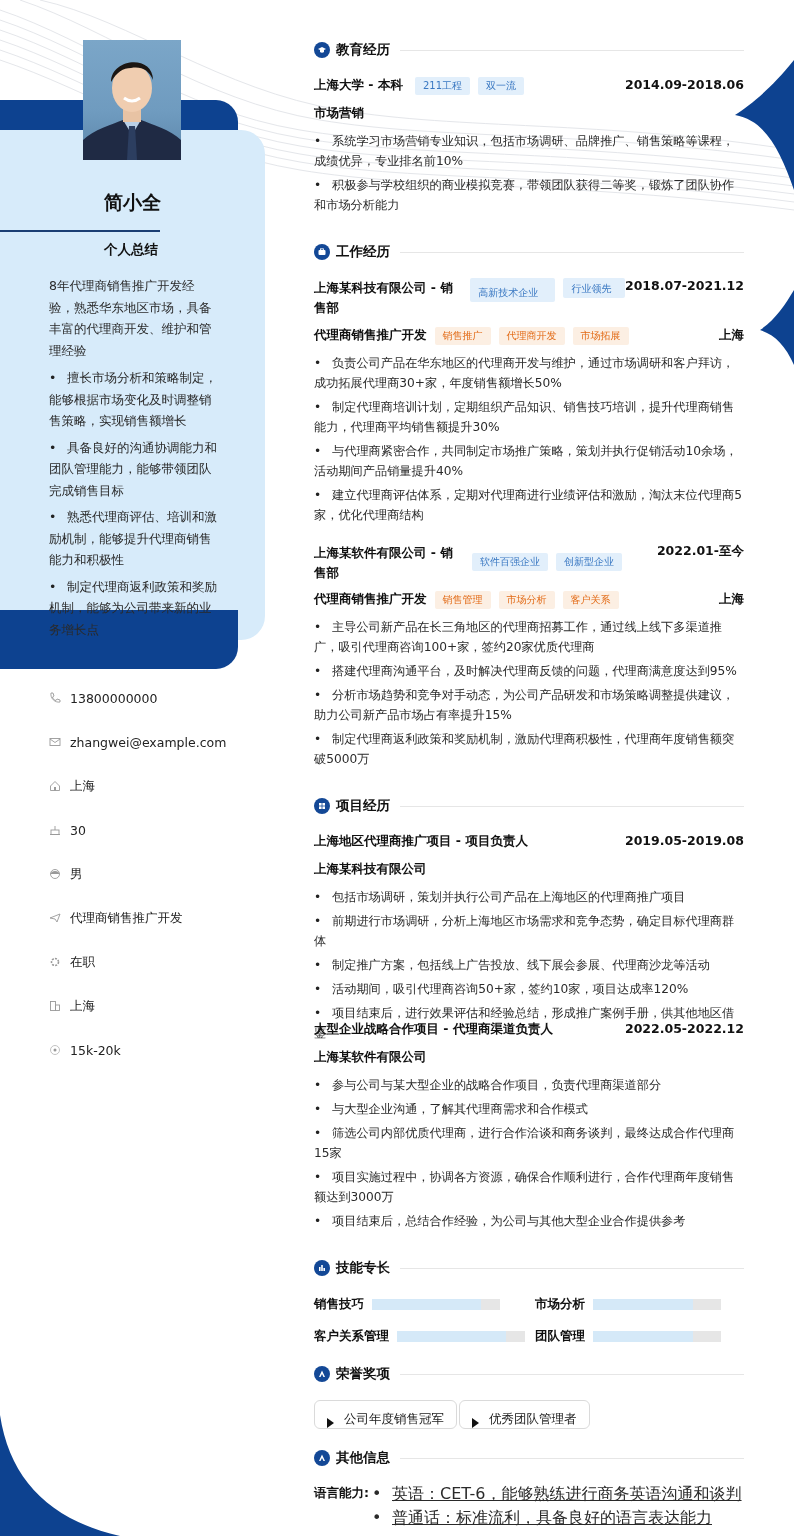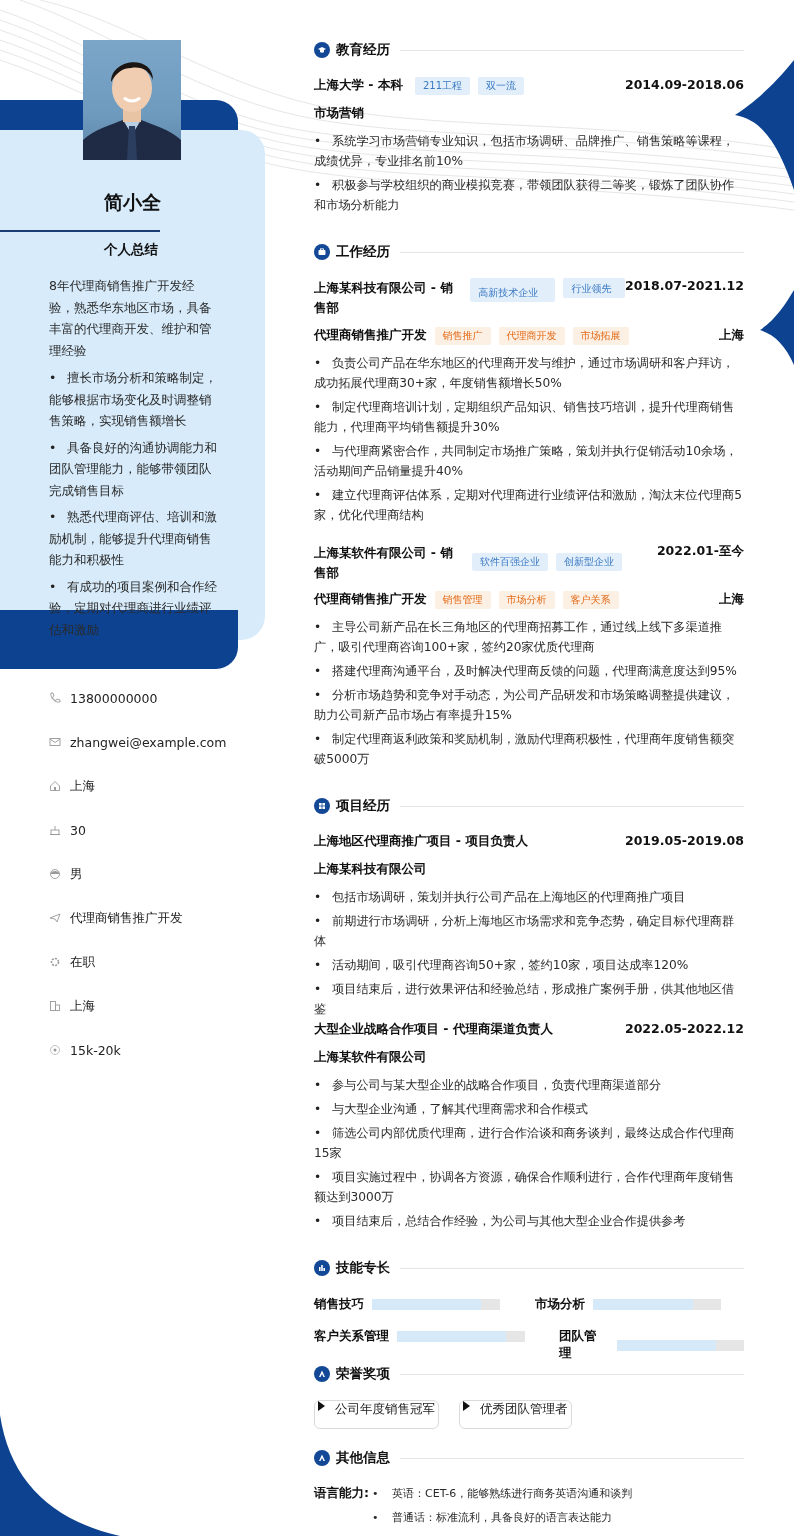--- a/index.html
+++ b/index.html
@@ -44,25 +44,25 @@
   .tag.orange { background: #fcefe3; color: #e26a15; }
 
   .bullets { position: absolute; left: 0; width: 430px; list-style: none; font-size: 12.2px; color: #2a2a2a; line-height: 20px; }
   .bullets li { margin-bottom: 4px; }
   .bullets li::before { content: "•"; display: inline-block; width: 18px; color: #222; }
 
   .skill { position: absolute; display: flex; align-items: center; font-size: 12.5px; font-weight: bold; color: #111; }
   .bar { height: 11px; background: #e6e6e6; margin-left: 8px; position: relative; }
   .bar-fill { position: absolute; left: 0; top: 0; bottom: 0; background: #d5e9f8; }
 
-  .award { position: absolute; height: 29px; border: 1px solid #dadada; border-radius: 6px; display: flex; align-items: flex-start; padding: 0 3px; font-size: 12.5px; color: #222; background: #fff; }
+  .award { position: absolute; height: 29px; border: 1px solid #dadada; border-radius: 6px; display: flex; align-items: flex-end; padding: 0 12px; font-size: 12.5px; color: #222; background: #fff; }
   .award .tri { width: 0; height: 0; border-left: 7px solid #111; border-top: 5px solid transparent; border-bottom: 5px solid transparent; margin-right: 10px; }
 
   .lang-label { position: absolute; left: 0; font-weight: bold; font-size: 12.5px; color: #111; }
-  .lang-list { position: absolute; left: 58px; list-style: none; font-size: 11px; color: #2a2a2a; }
+  .lang-list { position: absolute; left: 58px; list-style: none; font-size: 16px; color: #2a2a2a; text-decoration: underline; }
   .lang-list li { height: 24px; line-height: 20px; }
   .lang-list li::before { content: "•"; display: inline-block; width: 20px; }
 </style>
 </head>
 <body>
 
 <svg class="deco" width="794" height="1536" viewBox="0 0 794 1536">
   <g fill="none" stroke="#e4e6ea" stroke-width="1">
     <path d="M0 10 C 90 40, 180 110, 300 130 S 560 140, 794 170"></path>
     <path d="M0 20 C 90 50, 180 118, 300 138 S 560 148, 794 178"></path>
@@ -97,21 +97,21 @@
 <div class="name">简小全</div>
 <div class="name-rule"></div>
 <div class="summary-title">个人总结</div>
 
 <div class="summary">
   <p>8年代理商销售推广开发经验，熟悉华东地区市场，具备丰富的代理商开发、维护和管理经验</p>
   <ul>
     <li>擅长市场分析和策略制定，能够根据市场变化及时调整销售策略，实现销售额增长</li>
     <li>具备良好的沟通协调能力和团队管理能力，能够带领团队完成销售目标</li>
     <li>熟悉代理商评估、培训和激励机制，能够提升代理商销售能力和积极性</li>
-    <li>有成功的项目案例和合作经验，定期对代理商进行业绩评估和激励</li>
+    <li>制定代理商返利政策和奖励机制，能够为公司带来新的业务增长点</li>
   </ul>
 </div>
 
 <div class="contacts">
   <div class="contact">
     <span class="ico">
         <svg viewBox="0 0 12 12">
           <path d="M2 1 L4 1 L5 4 L3.5 5 C4 7 5 8 7 8.5 L8 7 L11 8 L11 10 C6 11 1 6 2 1 Z" fill="none" stroke="#999" stroke-width="0.9"></path>
         </svg>
       </span>
@@ -283,20 +283,21 @@
   <div class="row" style="top:833px;">
     <span class="b">上海地区代理商推广项目 - 项目负责人</span>
     <span class="date">2019.05-2019.08</span>
   </div>
   <div class="row" style="top:861px;">
     <span class="b">上海某科技有限公司</span>
   </div>
   <ul class="bullets" style="top:887px;">
     <li>包括市场调研，策划并执行公司产品在上海地区的代理商推广项目</li>
     <li>前期进行市场调研，分析上海地区市场需求和竞争态势，确定目标代理商群体</li>
+    <li>制定推广方案，包括线上广告投放、线下展会参展、代理商沙龙等活动</li>
     <li>活动期间，吸引代理商咨询50+家，签约10家，项目达成率120%</li>
     <li>项目结束后，进行效果评估和经验总结，形成推广案例手册，供其他地区借鉴</li>
   </ul>
 
   <div class="row" style="top:1021px;">
     <span class="b">大型企业战略合作项目 - 代理商渠道负责人</span>
     <span class="date">2022.05-2022.12</span>
   </div>
   <div class="row" style="top:1049px;">
     <span class="b">上海某软件有限公司</span>
@@ -331,21 +332,21 @@
     <div class="bar" style="width:128px;">
         <div class="bar-fill" style="width:78%;"></div>
       </div>
   </div>
   <div class="skill" style="left:0;top:1328px;">
     <span>客户关系管理</span>
     <div class="bar" style="width:128px;">
         <div class="bar-fill" style="width:85%;"></div>
       </div>
   </div>
-  <div class="skill" style="left:221px;top:1328px;margin-left:24px;">
+  <div class="skill" style="left:221px;top:1328px;">
     <span>团队管理</span>
     <div class="bar" style="width:128px;">
         <div class="bar-fill" style="width:78%;"></div>
       </div>
   </div>
 
   <div class="sec-head" style="top:1365px;">
     <span class="sec-icon">
         <svg viewBox="0 0 10 10">
           <path d="M5 1.5 L8 8 L6.5 8 L5 5 L3.5 8 L2 8 Z" fill="#fff"></path>

